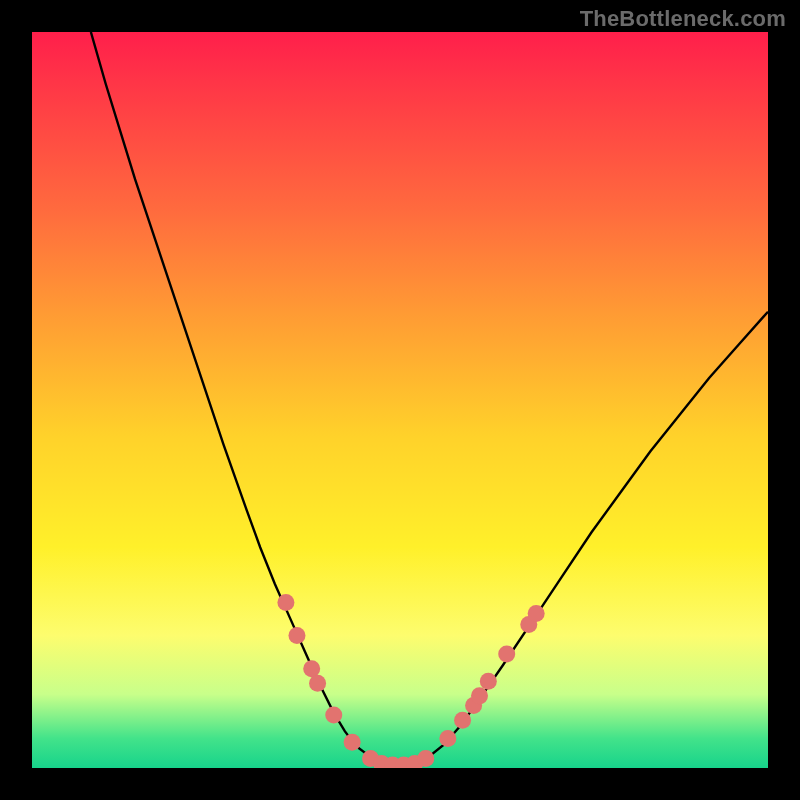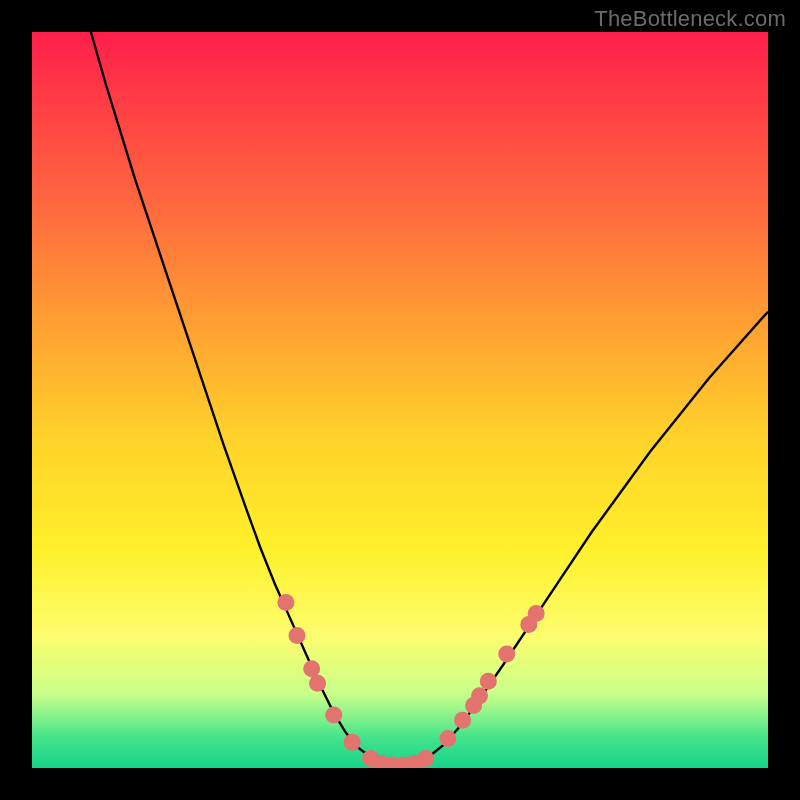--- a/index.html
+++ b/index.html
@@ -38,21 +38,21 @@
       #42e38a 96%,
       #17d38b 100%
     );
   }
   .watermark {
     position: absolute;
     top: 6px;
     right: 14px;
     color: #6b6b6b;
     font-size: 22px;
-    font-weight: 400;
+    font-weight: 700;
     letter-spacing: 0.2px;
   }
   svg {
     position: absolute;
     left: 0;
     top: 0;
   }
 </style>
 </head>
 <body>

